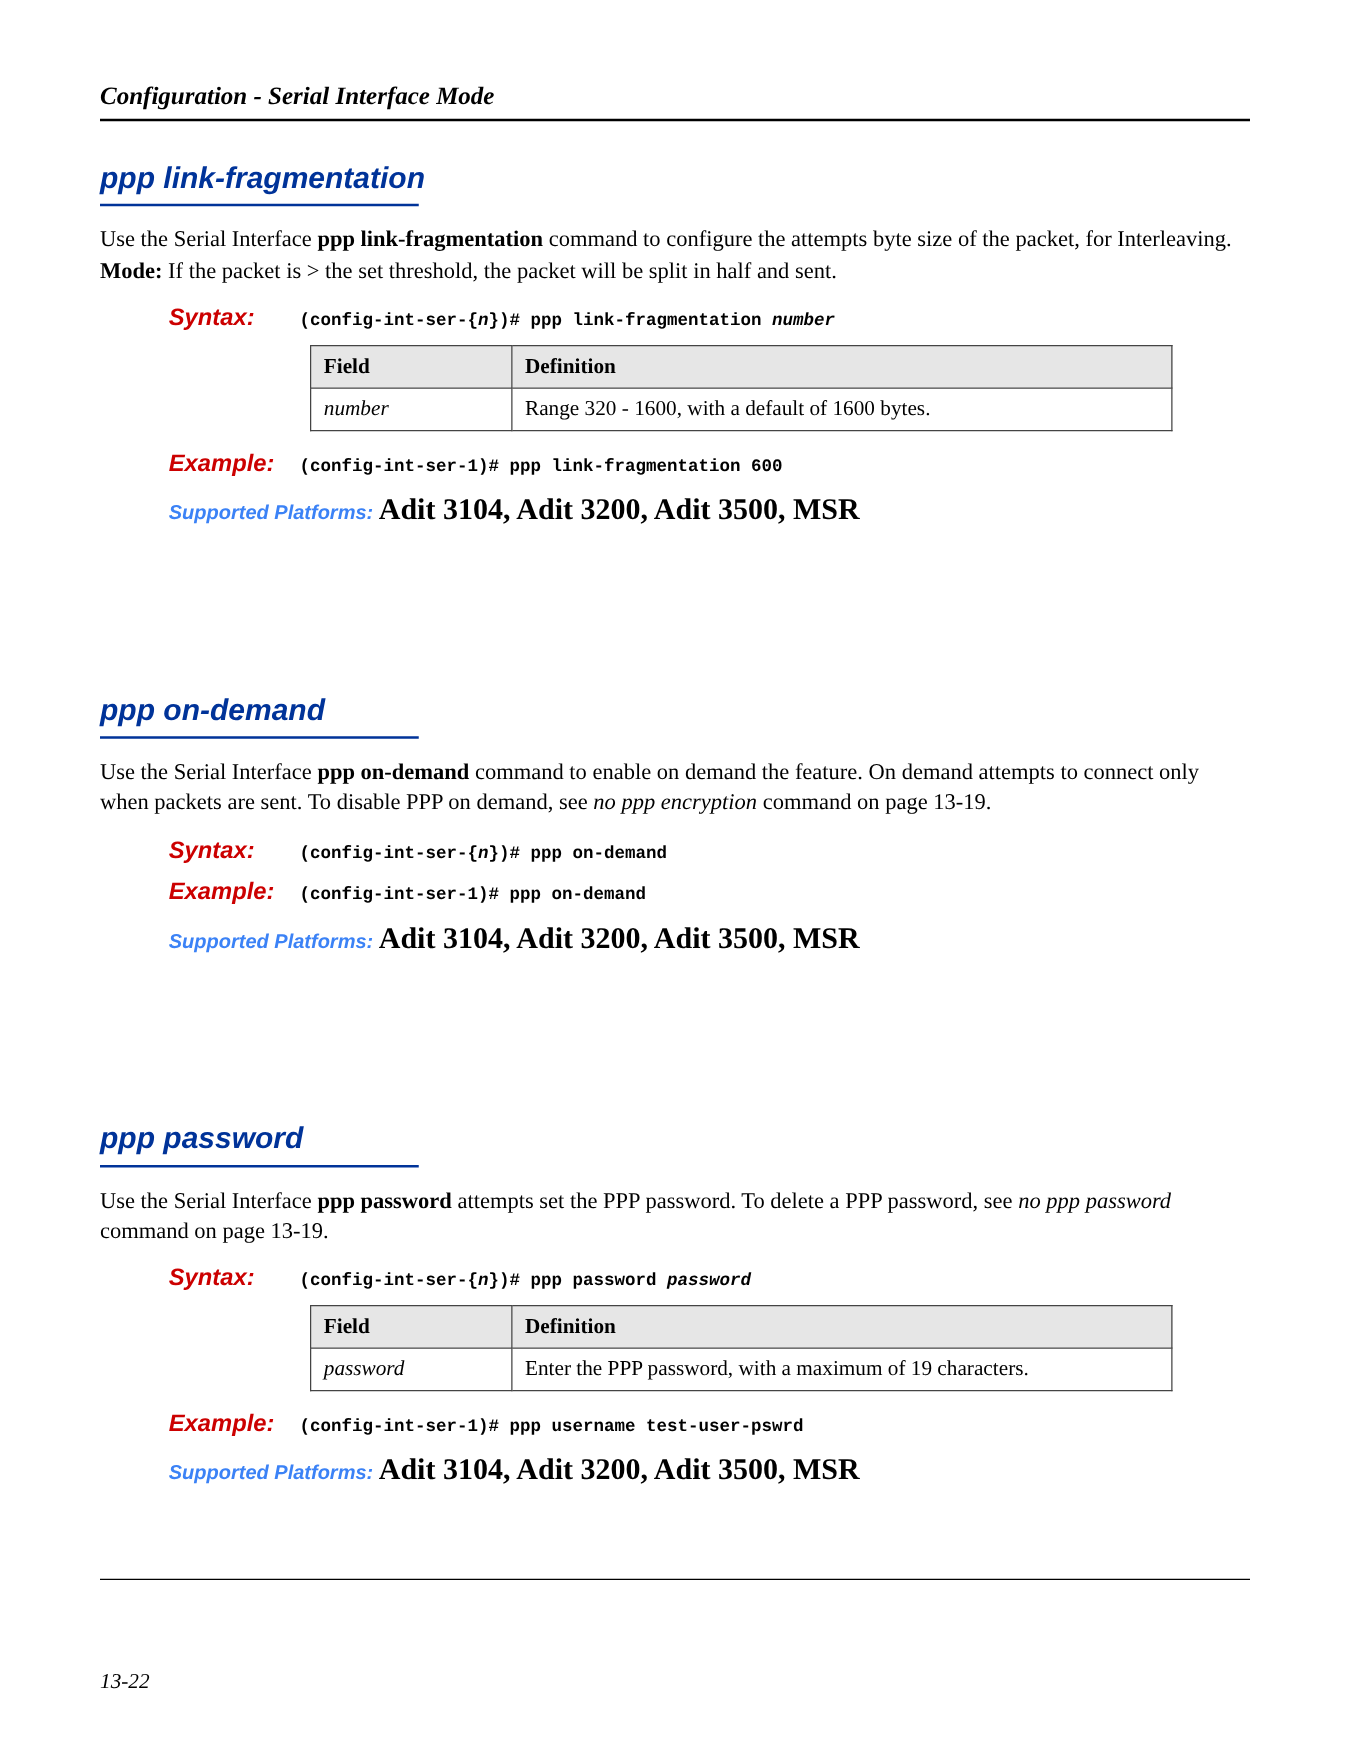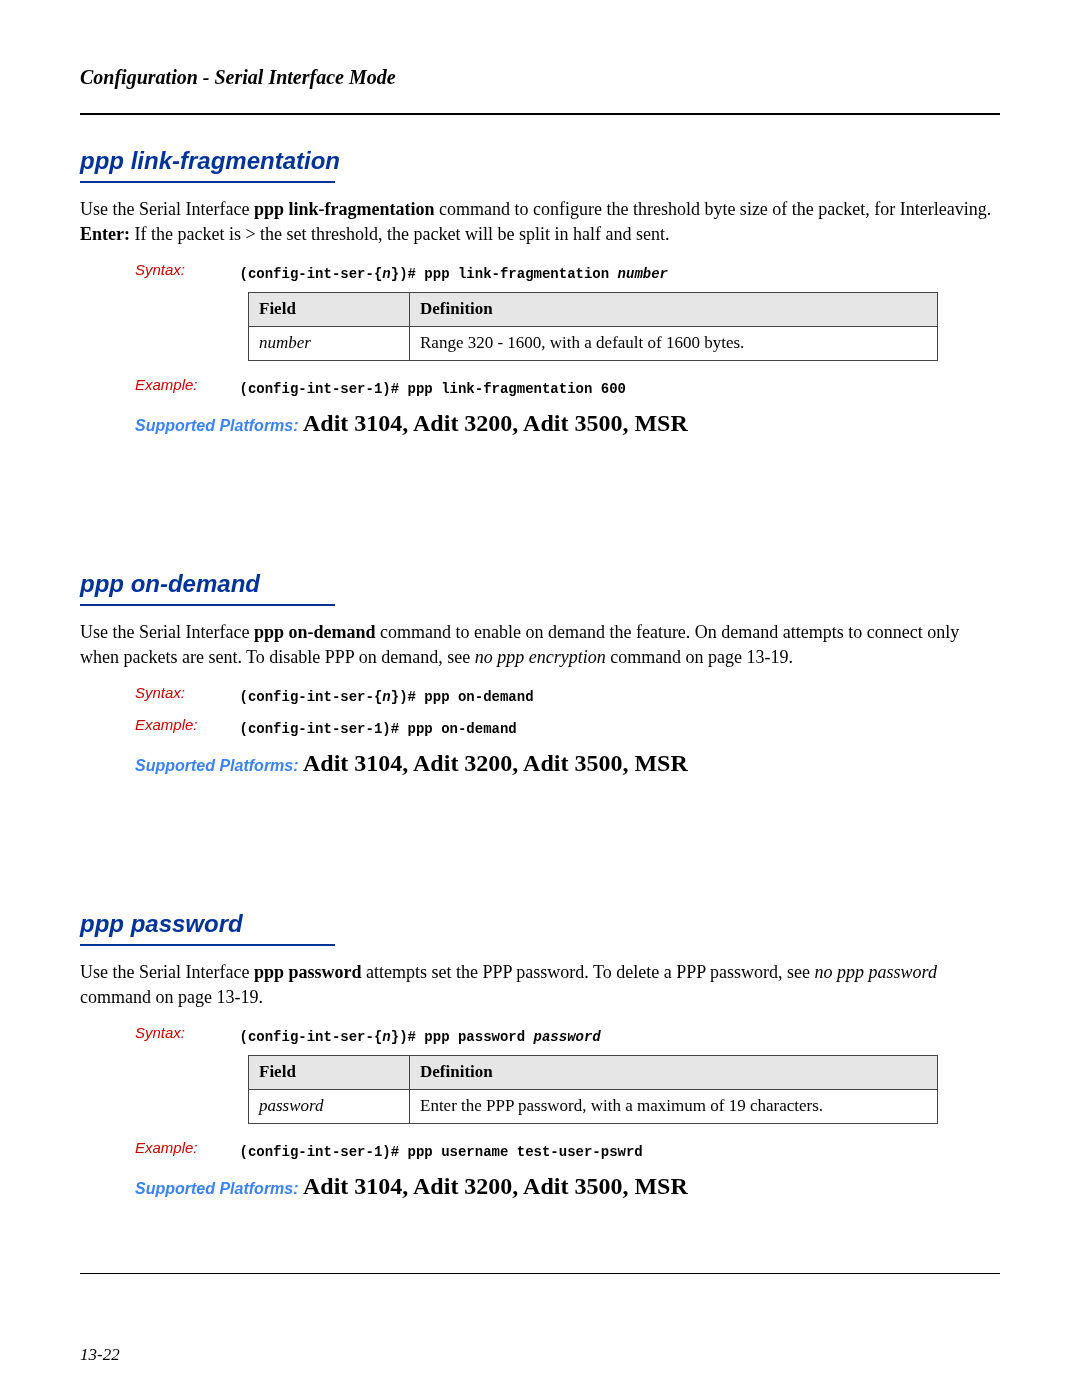--- a/index.html
+++ b/index.html
@@ -10,21 +10,21 @@
     margin: 0;
     padding: 64px 80px 40px 80px;
     width: 1080px;
     box-sizing: border-box;
     line-height: 1.35;
   }
   .top-header {
     font-style: italic;
     font-weight: bold;
     font-size: 20px;
-    margin-bottom: 22px;
+    margin-bottom: 4px;
   }
   .top-rule {
     border: none;
     border-top: 2.5px solid #000;
     margin: 0 0 30px 0;
   }
   .section-title {
     color: #003399;
     font-family: Arial, Helvetica, sans-serif;
     font-style: italic;
@@ -42,23 +42,23 @@
     margin-left: 55px;
   }
   .para {
     margin: 0 0 14px 0;
   }
   .label-col {
     display: inline-block;
     width: 100px;
     color: #cc0000;
     font-family: Arial, Helvetica, sans-serif;
-    font-size: 15px;
-    font-style: italic;
-    font-weight: normal;
+    font-size: 19px;
+    font-style: italic;
+    font-weight: bold;
     vertical-align: top;
   }
   .mono {
     font-family: "Courier New", Courier, monospace;
     font-weight: bold;
     font-size: 14px;
   }
   .mono-italic {
     font-style: italic;
   }
@@ -119,21 +119,21 @@
 </head>
 <body>
 
 <div class="top-header">Configuration - Serial Interface Mode</div>
 <hr class="top-rule">
 
 <div class="section-title">ppp link-fragmentation</div>
 <hr class="title-underline">
 
 <p class="para body-indent">
-  <span>Use the Serial Interface </span><span class="bold">ppp link-fragmentation</span><span> command to configure the threshold byte size of the packet, for Interleaving.  </span><span class="bold">Enter:</span><span> If the packet is &gt; the set threshold, the packet will be split in half and sent.</span>
+  <span>Use the Serial Interface </span><span class="bold">ppp link-fragmentation</span><span> command to configure the attempts byte size of the packet, for Interleaving.  </span><span class="bold">Mode:</span><span> If the packet is &gt; the set threshold, the packet will be split in half and sent.</span>
 </p>
 
 <div class="kv-row">
   <span class="label-col">Syntax:</span>
   <span class="mono">
     <span>(config-int-ser-{</span><span class="mono-italic">n</span><span>})# ppp link-fragmentation </span><span class="mono-italic">number</span>
   </span>
 </div>
 
 <table class="deftable">

